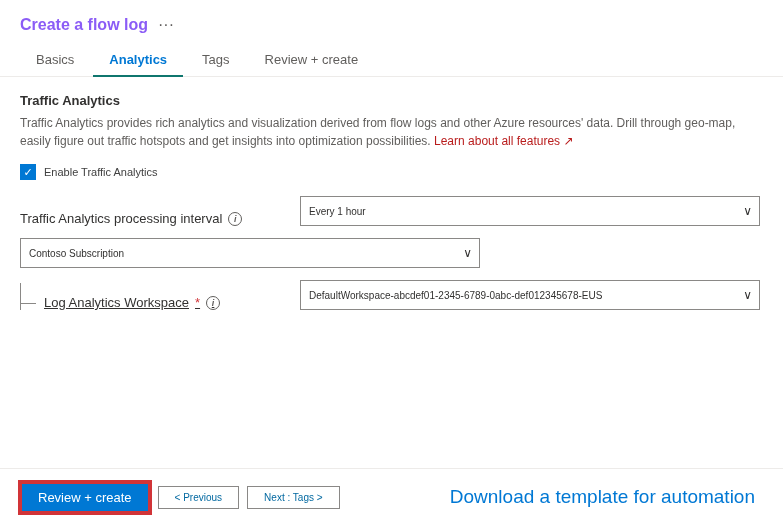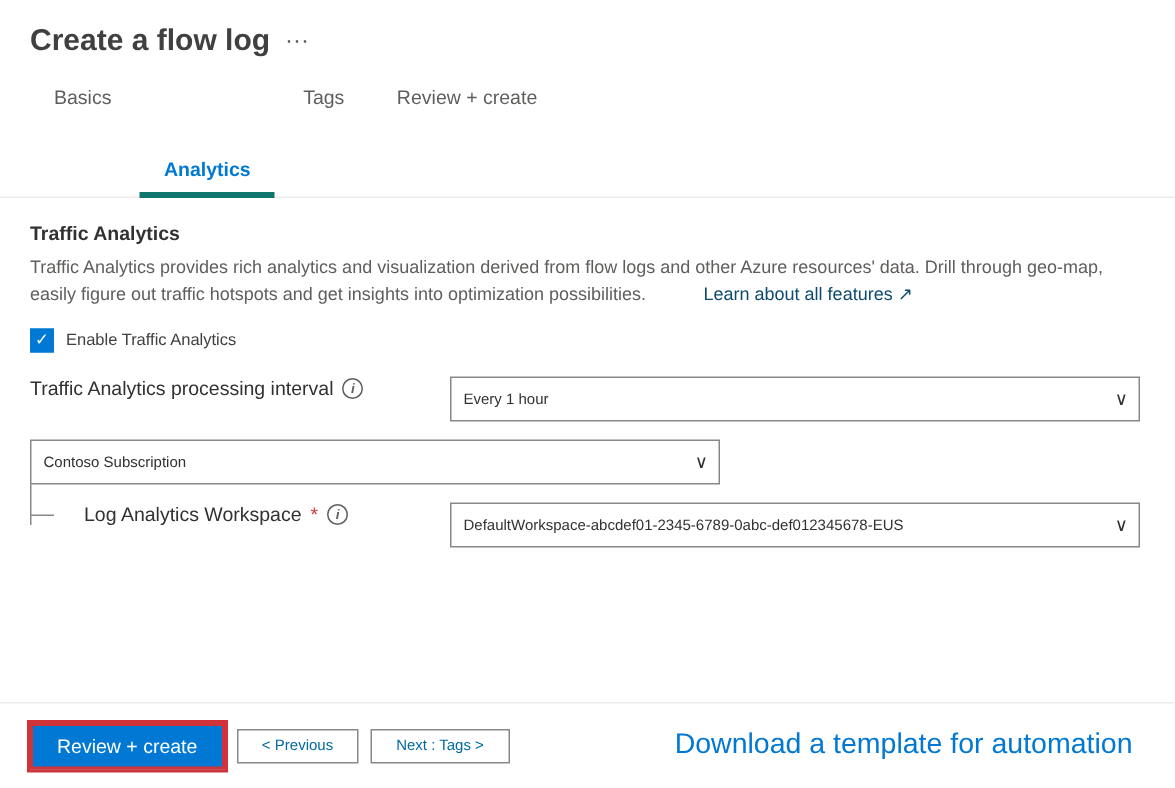--- a/index.html
+++ b/index.html
@@ -16,23 +16,23 @@
     }
 
     .page-header {
       padding: 16px 20px 0 20px;
       display: flex;
       align-items: center;
       gap: 10px;
     }
 
     .page-title {
-      font-size: 20px;
+      font-size: 16px;
       font-weight: 600;
-      color: #404040;
+      color: #8b5cf6;
     }
 
     .more-icon {
       color: #605e5c;
       font-size: 16px;
       cursor: pointer;
     }
 
     .tabs-bar {
       display: flex;
@@ -46,23 +46,22 @@
       font-size: 13px;
       color: #605e5c;
       cursor: pointer;
       border-bottom: 2px solid transparent;
       margin-bottom: -1px;
       text-decoration: none;
     }
 
     .tab.active {
       color: #0078d4;
-      border-bottom: 4px solid #0f766e;
+      border-bottom: 2px solid #0f766e;
       font-weight: 600;
-      margin-top: 48px;
     }
 
     .content-area {
       flex: 1;
       padding: 16px 20px;
       overflow-y: auto;
     }
 
     .section-title {
       font-size: 13px;
@@ -72,23 +71,22 @@
     }
 
     .section-description {
       font-size: 12px;
       color: #605e5c;
       line-height: 1.5;
       margin-bottom: 14px;
     }
 
     .section-description a {
-      color: #0c4a6e;
+      color: #b91c1c;
       text-decoration: none;
-      margin-left: 35px;
     }
 
     .checkbox-row {
       display: flex;
       align-items: center;
       gap: 8px;
       margin-bottom: 16px;
     }
 
     .checkbox-custom {
@@ -109,38 +107,39 @@
       line-height: 1;
     }
 
     .checkbox-label {
       font-size: 11px;
       color: #404040;
     }
 
     .form-row {
       display: flex;
-      align-items: flex-start;
+      align-items: flex-end;
       margin-bottom: 12px;
       gap: 0;
     }
 
     .form-label {
       width: 280px;
       font-size: 13px;
       color: #323130;
       display: flex;
       align-items: center;
       gap: 6px;
       flex-shrink: 0;
     }
 
     .form-label.indented {
-      padding-left: 36px;
+      padding-left: 24px;
       position: relative;
+      text-decoration: underline;
     }
 
     .form-label.indented::before {
       content: '';
       position: absolute;
       left: 0;
       top: -12px;
       width: 1px;
       height: calc(100% + 12px);
       background: #8a8886;

